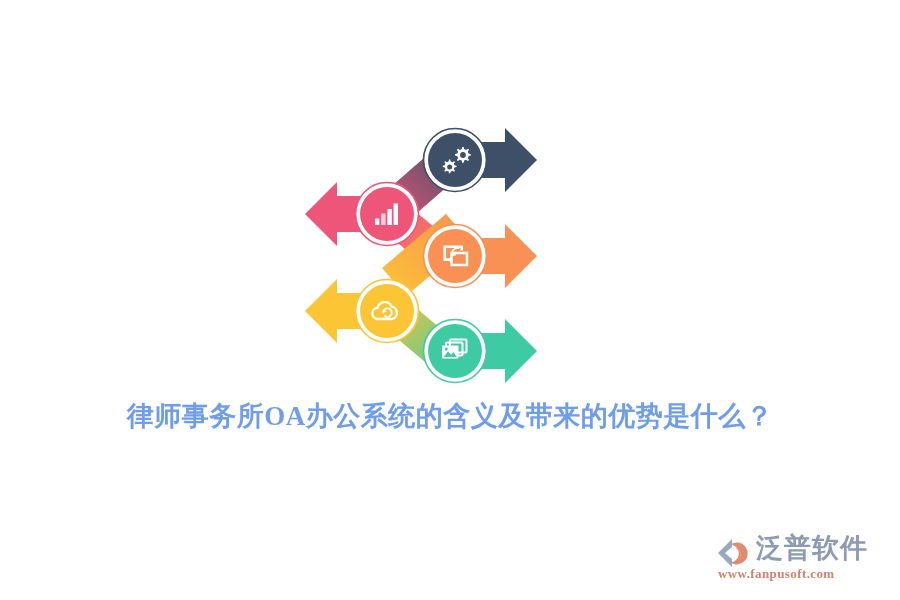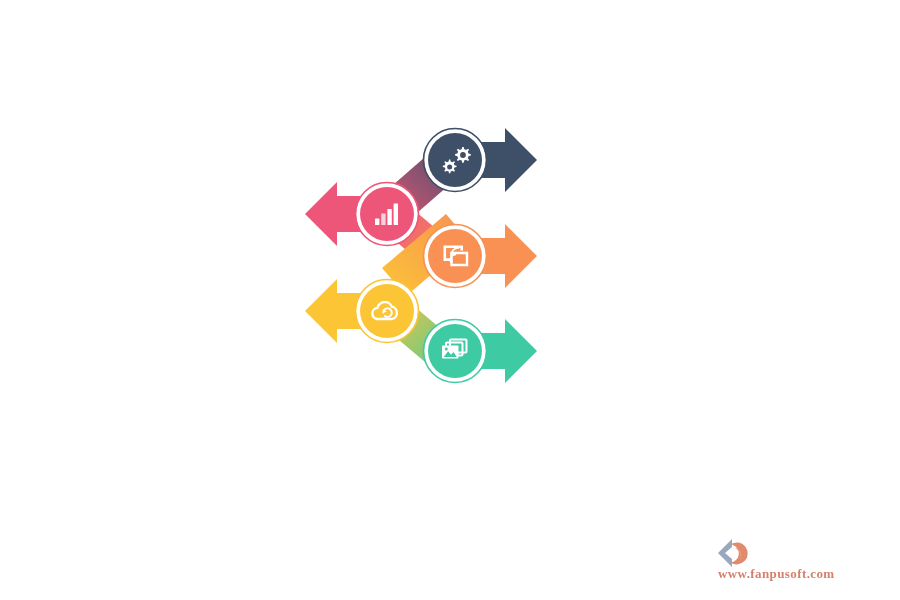--- a/index.html
+++ b/index.html
@@ -204,25 +204,27 @@
           <rect x="450.0" y="339.5" width="16.5" height="13.0" rx="1" fill="none" stroke="#ffffff" stroke-width="2.0"></rect>
           <rect x="446.0" y="342.5" width="16.5" height="13.0" rx="1" fill="none" stroke="#ffffff" stroke-width="2.0"></rect>
           <rect x="442.0" y="345.5" width="16.5" height="13.0" rx="1" fill="#ffffff"></rect>
           <path d="M443.6 356.9 l4.5 -5.6 3.0 3.4 2.3 -2.6 3.5 4.8 Z" fill="#3ECBA4"></path>
           <circle cx="446.3" cy="349.0" r="1.5" fill="#3ECBA4"></circle>
         </g>
       </g>
     </svg>
   </div>
 
+  <div id="headline">律师事务所OA办公系统的含义及带来的优势是什么？</div>
 
   <div id="logo">
     <div id="logo-mark">
       <svg width="40" height="34" viewBox="0 0 40 34" xmlns="http://www.w3.org/2000/svg">
         <path d="M4 17 L18 3 L18 11 L11 17 L18 23 L18 31 Z" fill="#9AA8BE"></path>
         <path d="M17 8 a11 11 0 1 1 -0.5 18.5 a9 9 0 0 0 2.5 -17.4 Z" fill="#E08A6E"></path>
         <path d="M20 12 a7.5 7.5 0 0 1 6 12 a9 9 0 0 0 -5.5 -12 Z" fill="#E8A07F"></path>
       </svg>
     </div>
+    <div id="logo-name">泛普软件</div>
     <div id="logo-url">www.fanpusoft.com</div>
   </div>
 
 </div>
 
 </body></html>

